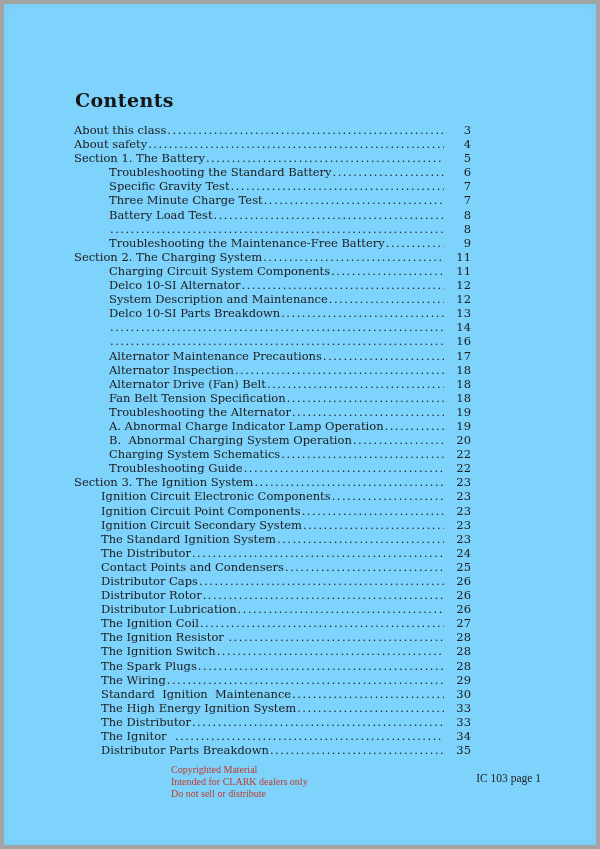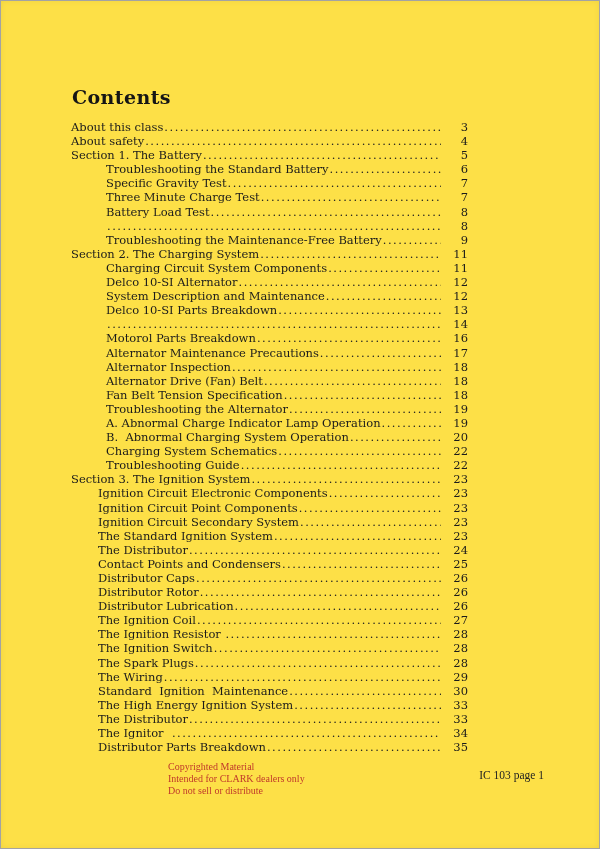--- a/index.html
+++ b/index.html
@@ -6,22 +6,22 @@
   body{
     width:600px;height:849px;
     background:#ffffff;
     font-family:"DejaVu Serif", serif;
     color:#1b1b1b;
     position:relative;
     overflow:hidden;
   }
   .page{
     position:absolute;inset:0;
-    background:#fde047;
-    border:1px solid #a3a3a3;
+    background:#7dd3fc;
+    border:4px solid #a3a3a3;
     box-sizing:border-box;
     box-shadow:inset 0 0 6px rgba(0,0,0,0.06);
   }
   .doc-title{
     position:absolute;
     left:71px;top:85px;
     font-size:19px;
     font-weight:bold;
     letter-spacing:0.4px;
     color:#151515;
@@ -150,21 +150,20 @@
       <div class="row indent-1">
         <span class="label">Delco 10-SI Parts Breakdown</span>
         <span class="dots">............................................................................................................................................................................................................................</span>
         <span class="pg">13</span>
       </div>
       <div class="row indent-1">
         <span class="dots">............................................................................................................................................................................................................................</span>
         <span class="pg">14</span>
       </div>
       <div class="row indent-1">
-        <span class="label">Motorol Parts Breakdown</span>
         <span class="dots">............................................................................................................................................................................................................................</span>
         <span class="pg">16</span>
       </div>
       <div class="row indent-1">
         <span class="label">Alternator Maintenance Precautions</span>
         <span class="dots">............................................................................................................................................................................................................................</span>
         <span class="pg">17</span>
       </div>
       <div class="row indent-1">
         <span class="label">Alternator Inspection</span>

